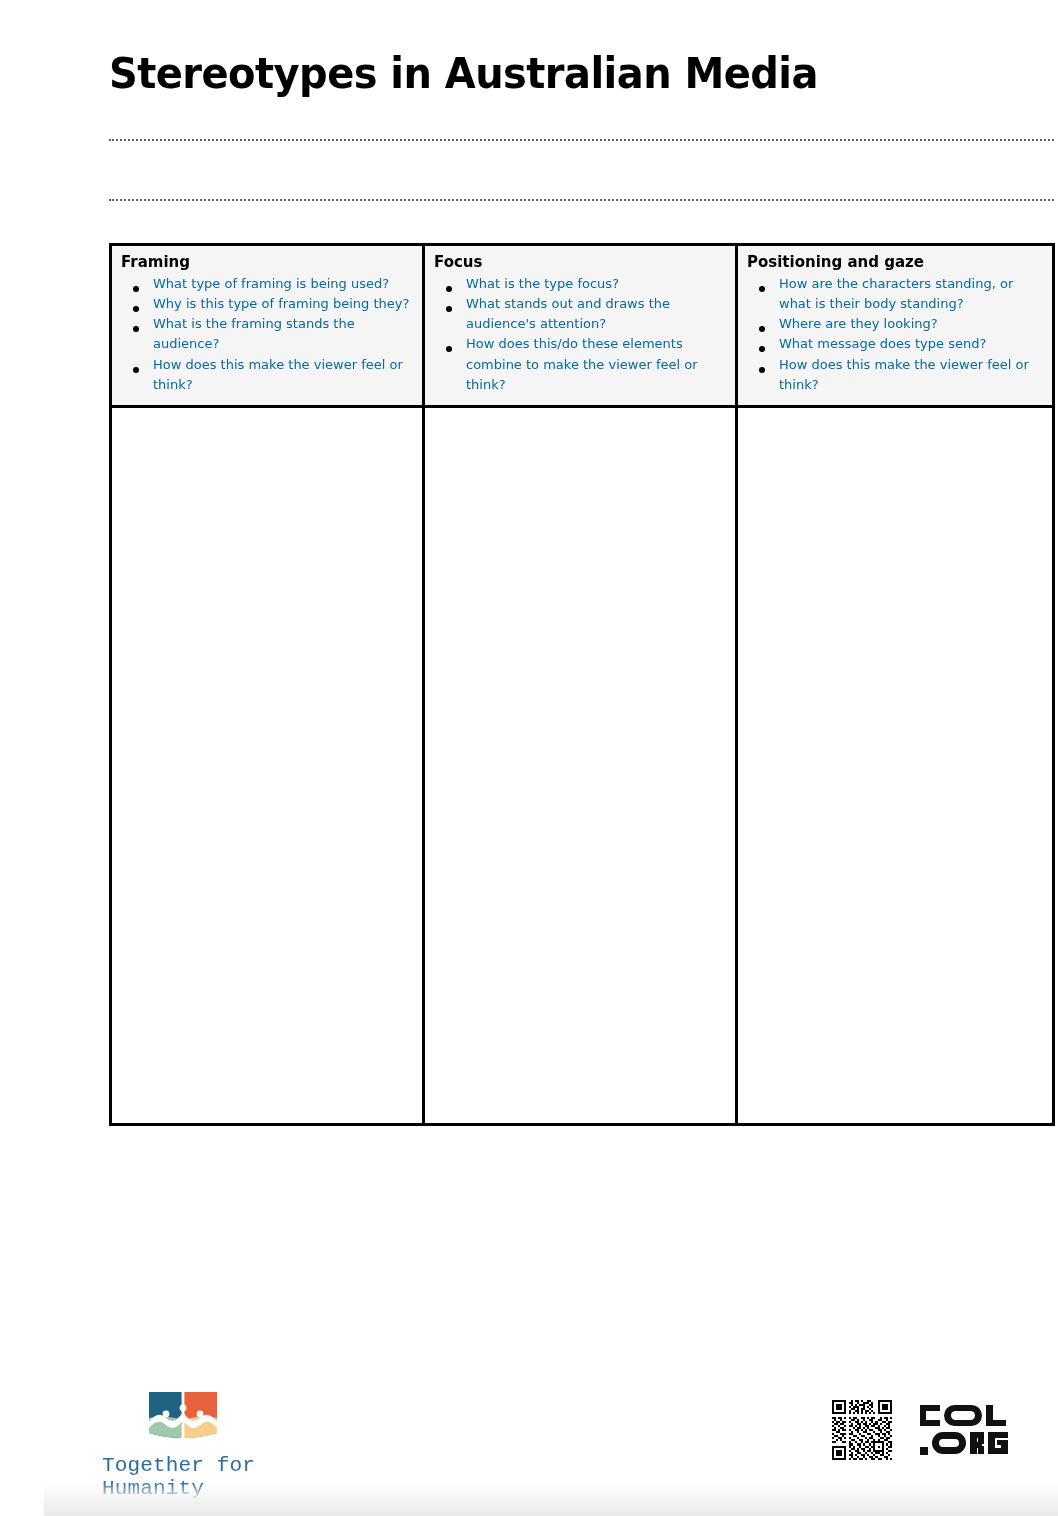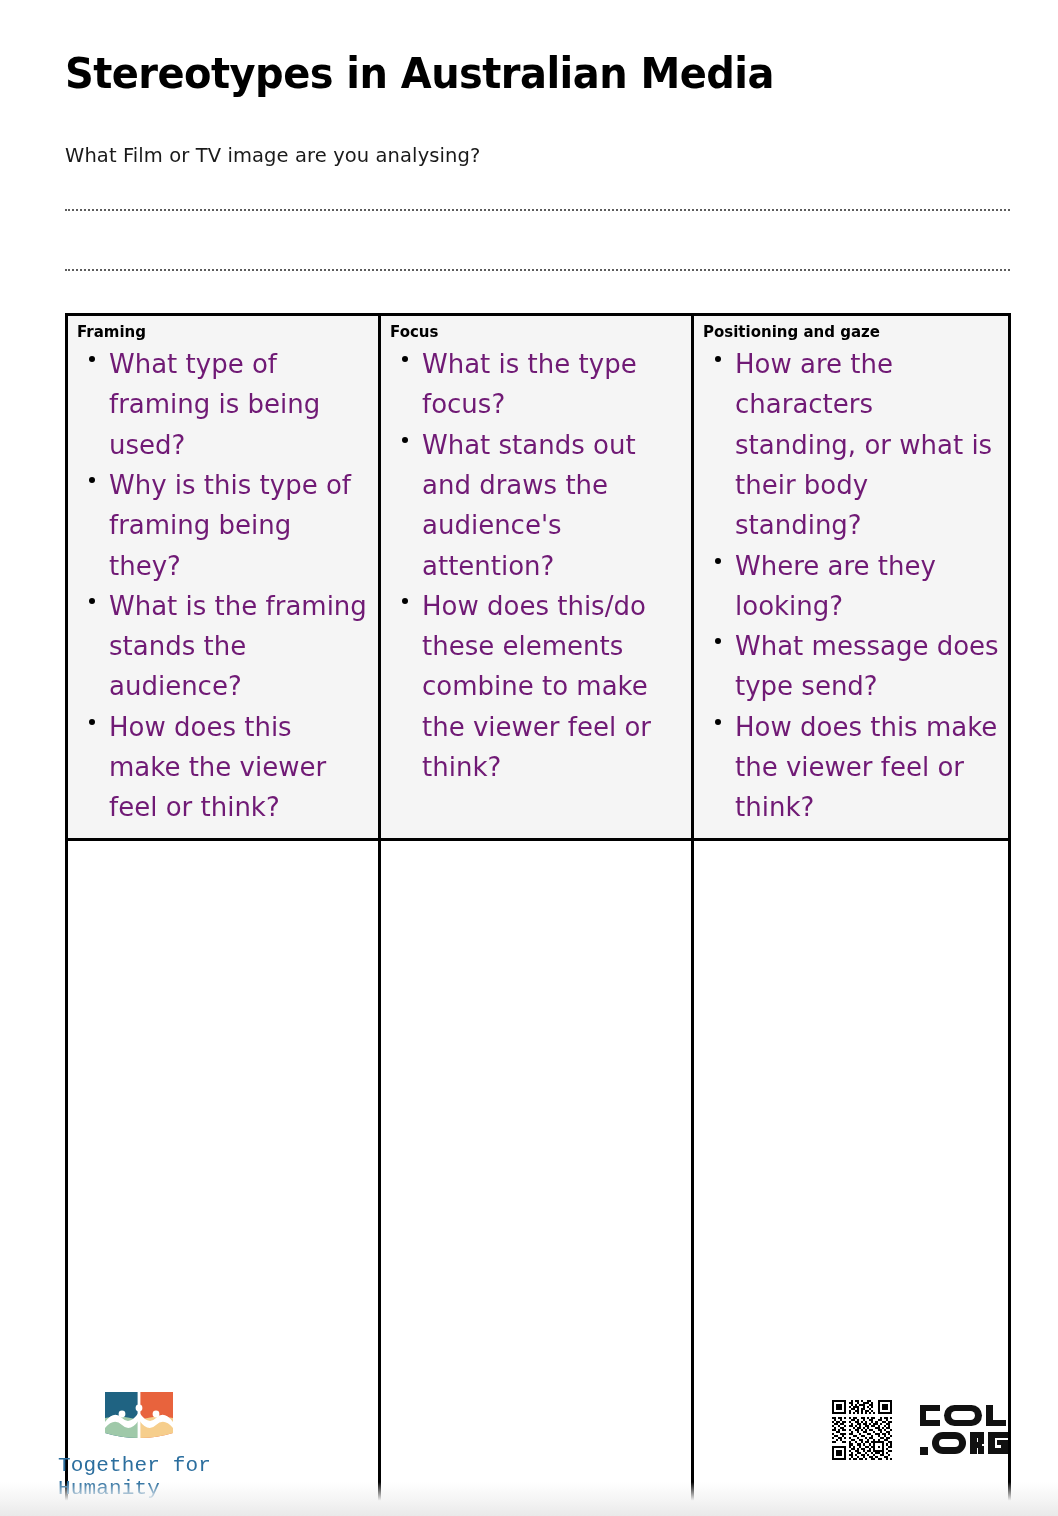--- a/index.html
+++ b/index.html
@@ -14,20 +14,21 @@
     position: relative;
     font-family: "DejaVu Sans", sans-serif;
     overflow: hidden;
   }
 
   .page {
     position: absolute;
     inset: 0;
     background: #ffffff;
     padding: 0;
+    margin-left: 44px;
   }
 
   
   .page-bottom-shade {
     position: absolute;
     left: 0;
     right: 0;
     bottom: 0;
     height: 34px;
     background: linear-gradient(to bottom, rgba(247,247,247,0) 0%, #f4f4f4 55%, #e9e9e9 100%);
@@ -111,23 +112,23 @@
     margin: 0 0 2px 0;
   }
 
   ul.qlist {
     margin: 0;
     padding: 0 0 0 30px;
     list-style: none;
   }
   ul.qlist li {
     position: relative;
-    font-size: 26px;
+    font-size: 13px;
     line-height: 1.55;
-    color: #701a75;
+    color: #0369a1;
     margin: 0 0 0 0;
     padding: 0 0 0 2px;
   }
   ul.qlist li::before {
     content: "";
     position: absolute;
     left: -18px;
     top: 12px;
     width: 6px;
     height: 6px;
@@ -194,21 +195,20 @@
 </style>
 </head>
 <body>
 
 <div class="page">
 
   <div class="content">
 
     <h1 class="title">Stereotypes in Australian Media</h1>
 
-    <p class="subtitle">What Film or TV image are you analysing?</p>
 
     <div class="rule-block">
       <div class="rule"></div>
       <div class="rule second"></div>
     </div>
 
     <div class="grid-wrap">
       <table class="grid">
         <colgroup>
           <col class="c1">

